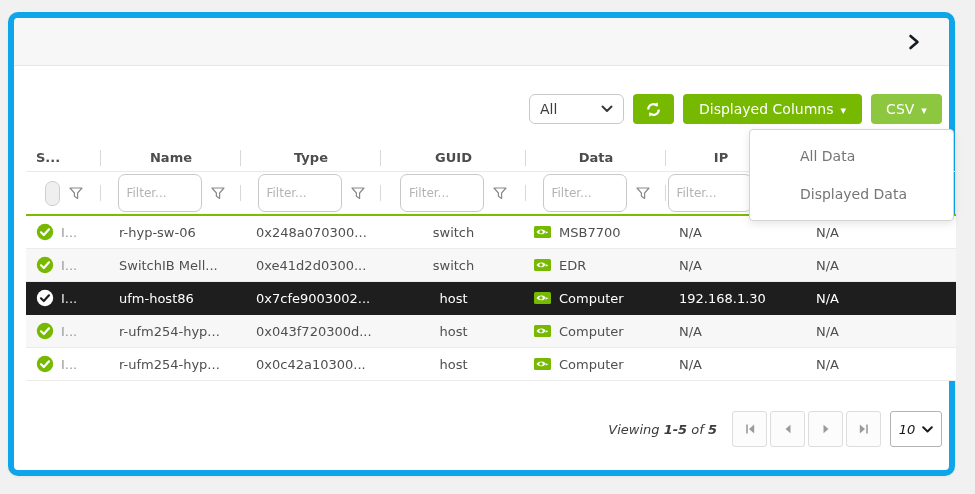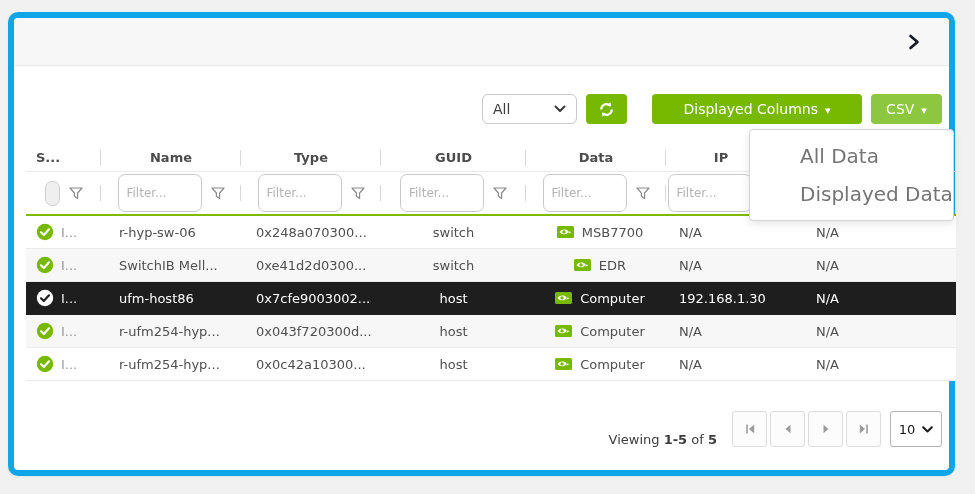--- a/index.html
+++ b/index.html
@@ -20,21 +20,21 @@
   
   .toolbar { position:absolute; top:76px; right:7px; display:flex; gap:9px;
              align-items:center; height:30px; }
   .select-box { width:95px; height:30px; border:1px solid #c8c8c8; border-radius:6px;
                 background:#fff; display:flex; align-items:center; justify-content:space-between;
                 padding:0 10px; font-size:14px; color:#3d3d3d; cursor:pointer; }
   .btn-green { height:30px; border:none; border-radius:4px; background:#76b900;
                color:#fff; font-size:14px; font-family:inherit; cursor:pointer;
                display:flex; align-items:center; justify-content:center; gap:7px; }
   .btn-refresh { width:41px; }
-  .btn-cols { width:210px;margin-left:16px; }
+  .btn-cols { width:179px; }
   .btn-csv { width:71px; background:#8dc63f; }
   .caret { font-size:11px; line-height:1; position:relative; top:1px; }
 
   
   .tbl { position:absolute; left:12px; top:126px; width:930px; }
   .grid-row { display:grid; grid-template-columns:75px 140px 140px 145px 140px 110px 180px; }
 
   .thead { height:28px; align-items:center; border-bottom:1px solid #e9e9e9; }
   .th { position:relative; text-align:center; font-weight:bold; font-size:13px;
         color:#4c4c4c; cursor:pointer; }
@@ -59,44 +59,44 @@
   .trow { height:33px; align-items:center; font-size:13px; color:#4f4f4f;
           border-bottom:1px solid #ebebeb; background:#fff; cursor:pointer; }
   .trow.striped { background:#f7f7f7; }
   .trow.selected { background:#1e1e1e; color:#fff; border-bottom-color:#1e1e1e; }
   .cell { overflow:hidden; white-space:nowrap; }
   .cell-status { display:flex; align-items:center; gap:7px; padding-left:10px; color:#9b9b9b; }
   .trow.selected .cell-status { color:#ececec; }
   .cell-name { padding-left:18px; }
   .cell-guid { padding-left:15px; }
   .cell-type { text-align:center; }
-  .cell-model { display:flex; align-items:center; gap:8px; padding-left:8px;justify-content:center; }
+  .cell-model { display:flex; align-items:center; gap:8px; padding-left:8px; }
   .cell-ip { padding-left:13px; }
   .cell-last { padding-left:40px; }
   .check-circle { fill:#76b900; }
   .check-mark { stroke:#fff; }
   .trow.selected .check-circle { fill:#ffffff; }
   .trow.selected .check-mark { stroke:#1e1e1e; }
 
   
-  .tfooter { position:absolute; top:393px; right:7px; display:flex; align-items:flex-end; gap:3px; }
+  .tfooter { position:absolute; top:393px; right:7px; display:flex; align-items:center; gap:3px;font-style:italic; }
   .viewing { font-size:13px; color:#3c3c3c; margin-right:12px; }
   .viewing b { font-weight:bold; }
   .pg-btn { width:35px; height:36px; background:#fcfcfc; border:1px solid #dddddd;
             border-radius:3px; display:flex; align-items:center; justify-content:center;
             cursor:pointer; }
   .pg-size { width:52px; height:36px; border:1px solid #b3b3b3; border-radius:3px;
              background:#fff; display:flex; align-items:center; justify-content:center;
              gap:7px; margin-left:6px; font-size:13px; color:#141414; cursor:pointer; }
 
   
   .menu { position:absolute; left:735px; top:111px; width:205px; background:#fff;
           border:1px solid #d4d4d4; border-radius:4px; z-index:10; padding:7px 0;
           box-shadow:0 3px 8px rgba(0,0,0,.10); }
-  .menu-item { height:38px; line-height:38px; padding-left:50px; font-size:20px;
+  .menu-item { height:38px; line-height:38px; padding-left:50px; font-size:14px;
                color:#757575; cursor:pointer; }
 </style>
 </head>
 <body>
 
 <div class="panel">
 
   <div class="panel-header">
     <button class="collapse-btn">
       <span style="display:flex;">

